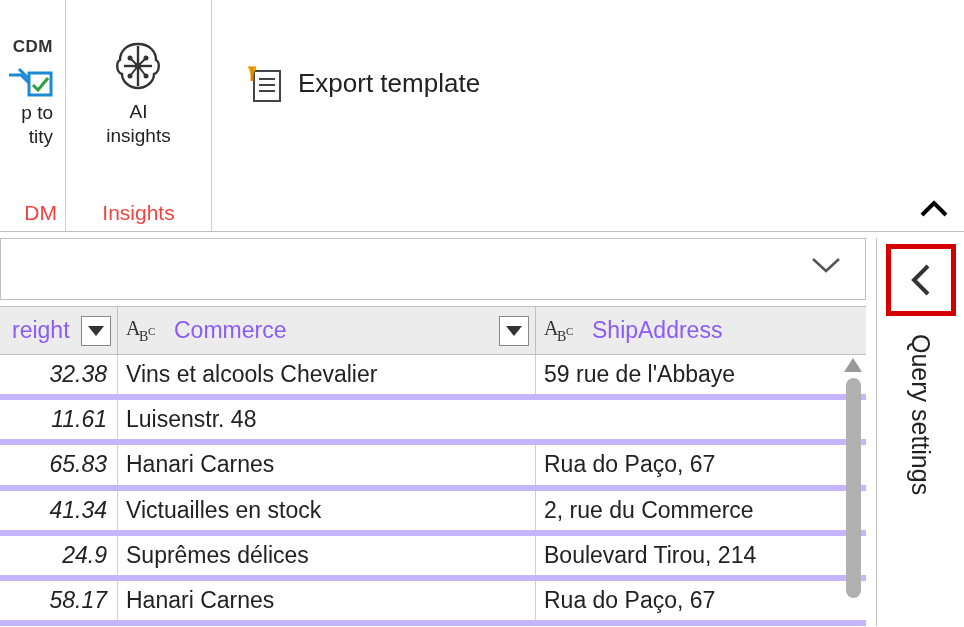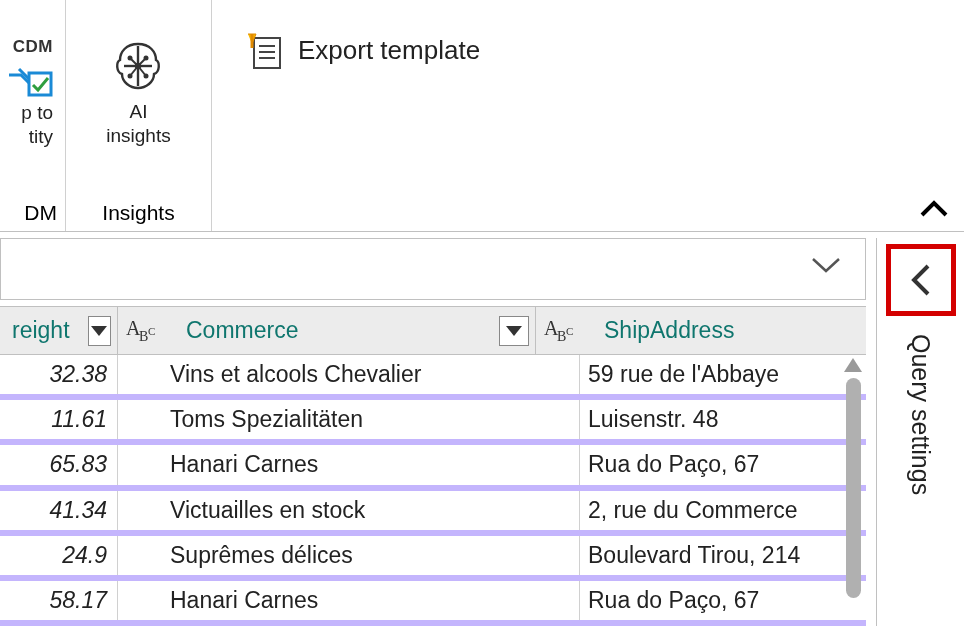--- a/index.html
+++ b/index.html
@@ -34,21 +34,21 @@
     justify-content: flex-start;
     padding-top: 30px;
     gap: 4px;
   }
   .ribbon-group-footer {
     height: 36px;
     display: flex;
     align-items: center;
     justify-content: center;
     font-size: 21px;
-    color: #000000;
+    color: #ef4444;
   }
   .rb-btn {
     display: flex;
     flex-direction: column;
     align-items: center;
     text-align: center;
     line-height: 1.25;
     cursor: pointer;
     padding: 4px;
   }
@@ -58,21 +58,21 @@
   
   .grp-cdm { width: 66px; }
   .grp-cdm .ribbon-group-main { align-items: flex-end; padding-right: 2px; }
   .cdm-text { font-family: Arial, sans-serif; font-size:17px; font-weight:bold; letter-spacing:0.5px; color:#333; align-self:flex-end; margin-top:2px; }
 
   
   .grp-insights { width: 146px; }
 
   
   .grp-share { flex: 0 0 auto; width: 310px; align-items:flex-start; }
-  .grp-share .ribbon-group-main { align-items: flex-start; padding-left: 22px; padding-top:26px; }
+  .grp-share .ribbon-group-main { align-items: flex-start; padding-left: 22px; padding-top:26px;margin-top:33px; }
   .grp-share .rb-btn { flex-direction: row; gap: 14px; align-items:center; }
   .grp-share .rb-btn .icon-slot { height:auto; }
   .grp-share .rb-btn .lbl { font-size: 26px; }
   .grp-share { border-right: none; }
   .grp-share .ribbon-group-footer { justify-content:center; width:100%; }
 
   .ribbon-spacer { flex:1; position:relative; }
   .collapse-caret {
     position:absolute; right:14px; bottom:4px;
     cursor:pointer;
@@ -97,25 +97,25 @@
     height: 320px;
     border-top:1px solid #c0c0c0;
   }
   .grid-header {
     display:flex;
     height:48px;
     background:#ececec;
     border-bottom:1px solid #c0c0c0;
   }
   .hdr-cell {
-    display:flex; align-items:center; gap:18px;
+    display:flex; align-items:center; gap:6px;
     border-right:1px solid #c0c0c0;
     padding: 0 6px 0 8px;
     font-size:23px;
-    color:#0f766e;
+    color:#8b5cf6;
     position:relative;
     white-space:nowrap;
     overflow:hidden;
   }
   .hdr-cell .col-name { font-weight:500; margin-left:4px; }
   .hdr-filter {
     width:30px; height:30px;
     border:1px solid #888;
     background:#fff;
     display:flex; align-items:center; justify-content:center;
@@ -134,21 +134,21 @@
     border-bottom:6px solid #c4b5fd;
   }
   .cell {
     border-right:1px solid #d0d0d0;
     padding: 6px 10px 0 8px;
     font-size:23px;
     white-space:nowrap;
     overflow:hidden;
   }
   .c-freight { width:118px; text-align:right; font-style:italic; }
-  .c-shipname { width:418px;margin-left:44px; }
+  .c-shipname { width:418px; }
   .c-shipaddr { flex:1; border-right:none; padding-right:28px; }
 
   
   .vscroll {
     position:absolute;
     right: 100px;
     top: 358px;
     width: 22px;
     height: 256px;
   }
@@ -313,21 +313,20 @@
   </div>
 
   <div class="grid-body">
     <div class="row">
       <div class="cell c-freight">32.38</div>
       <div class="cell c-shipname">Vins et alcools Chevalier</div>
       <div class="cell c-shipaddr">59 rue de l'Abbaye</div>
     </div>
     <div class="row">
       <div class="cell c-freight">11.61</div>
-      <div class="cell c-shipname">Toms Spezialitäten</div>
       <div class="cell c-shipaddr">Luisenstr. 48</div>
     </div>
     <div class="row">
       <div class="cell c-freight">65.83</div>
       <div class="cell c-shipname">Hanari Carnes</div>
       <div class="cell c-shipaddr">Rua do Paço, 67</div>
     </div>
     <div class="row">
       <div class="cell c-freight">41.34</div>
       <div class="cell c-shipname">Victuailles en stock</div>

